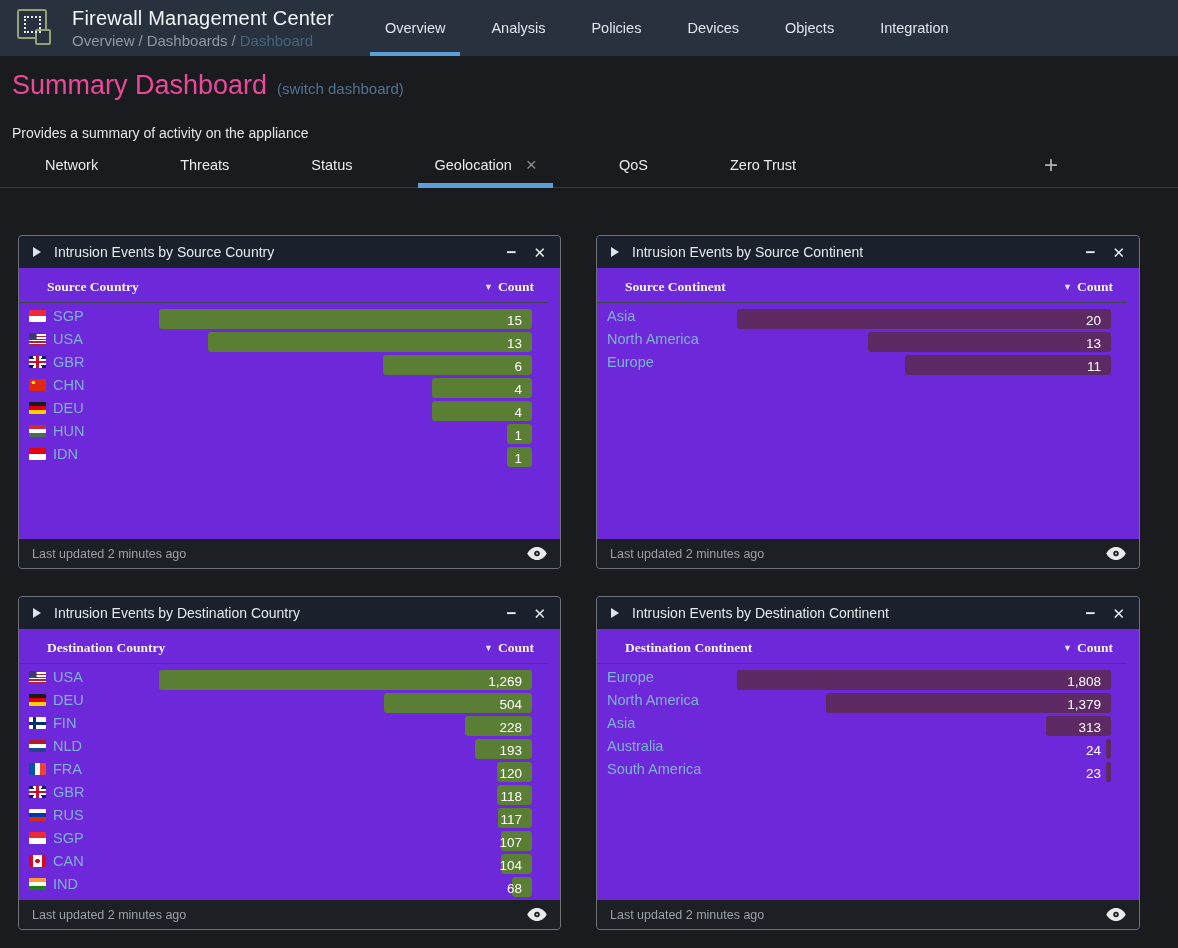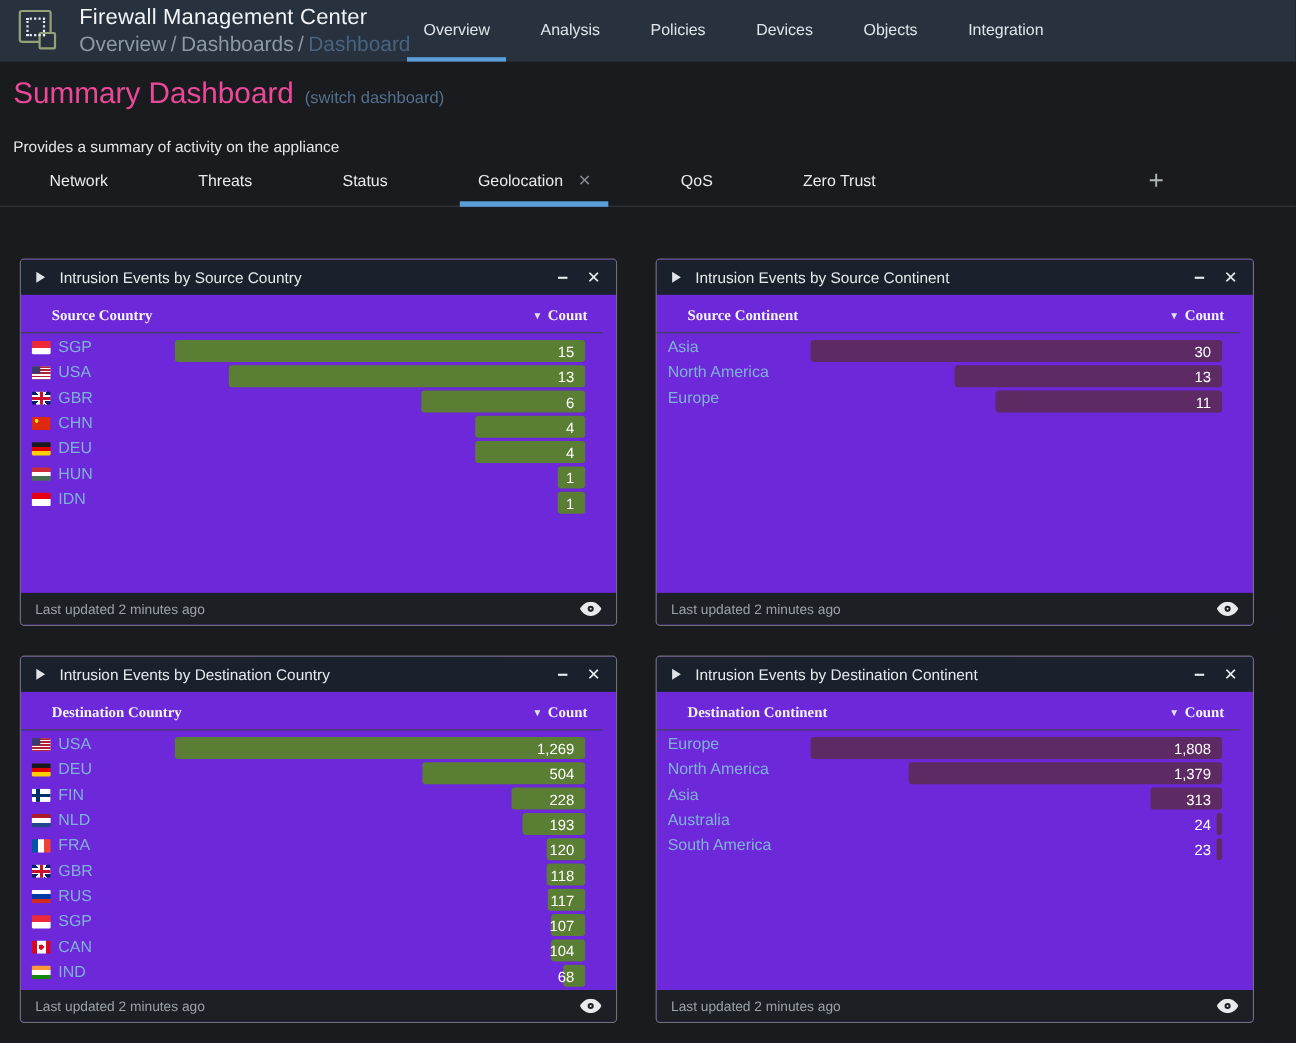--- a/index.html
+++ b/index.html
@@ -10,21 +10,21 @@
   .app-header { height:56px; background:#28323f; display:flex; align-items:center; position:relative; }
   .logo { width:44px; height:44px; margin-left:14px; position:relative; flex:0 0 auto; }
   .logo .sq-back { position:absolute; left:3px; top:3px; width:30px; height:30px;
     border:2px solid #95a278; border-radius:3px; }
   .logo .sq-front { position:absolute; left:21px; top:23px; width:16px; height:16px;
     border:2px solid #95a278; border-radius:2px; background:#28323f; }
   .logo .sq-dots { position:absolute; left:10px; top:10px; width:17px; height:17px;
     border:2px dotted #e8ecef; }
   .titles { margin-left:14px; }
   .app-title { color:#f2f5f7; font-size:20px; font-weight:400; letter-spacing:.2px; }
-  .breadcrumb { font-size:19px; margin-top:2px; color:#8d98a5; }
+  .breadcrumb { font-size:15px; margin-top:2px; color:#8d98a5; }
   .crumb { color:#8d98a5; }
   .crumb.current { color:#47637f; }
   .crumb-sep { color:#8d98a5; margin:0 4px; }
   .top-nav { position:absolute; left:385px; top:0; height:100%; display:flex; gap:46px; }
   .nav-item { height:100%; display:flex; align-items:center; color:#dfe5ea; font-size:14.5px;
     position:relative; cursor:pointer; }
   .nav-item.active::after { content:""; position:absolute; left:-15px; right:-15px; bottom:0;
     height:4px; background:#5b9fd8; }
 
   
@@ -281,21 +281,21 @@
         <span class="col-header">Count</span>
       </span>
     </div>
     <div class="rows">
         <div class="row">
     <span class="bar" style="width: 69%; background: rgb(94, 42, 100);"></span>
     <span class="row-label">
 
       <span>Asia</span>
     </span>
-    <span class="row-value">30</span>
+    <span class="row-value">20</span>
   </div>
         <div class="row">
     <span class="bar" style="width: 44.85%; background: rgb(94, 42, 100);"></span>
     <span class="row-label">
 
       <span>North America</span>
     </span>
     <span class="row-value">13</span>
   </div>
         <div class="row">

